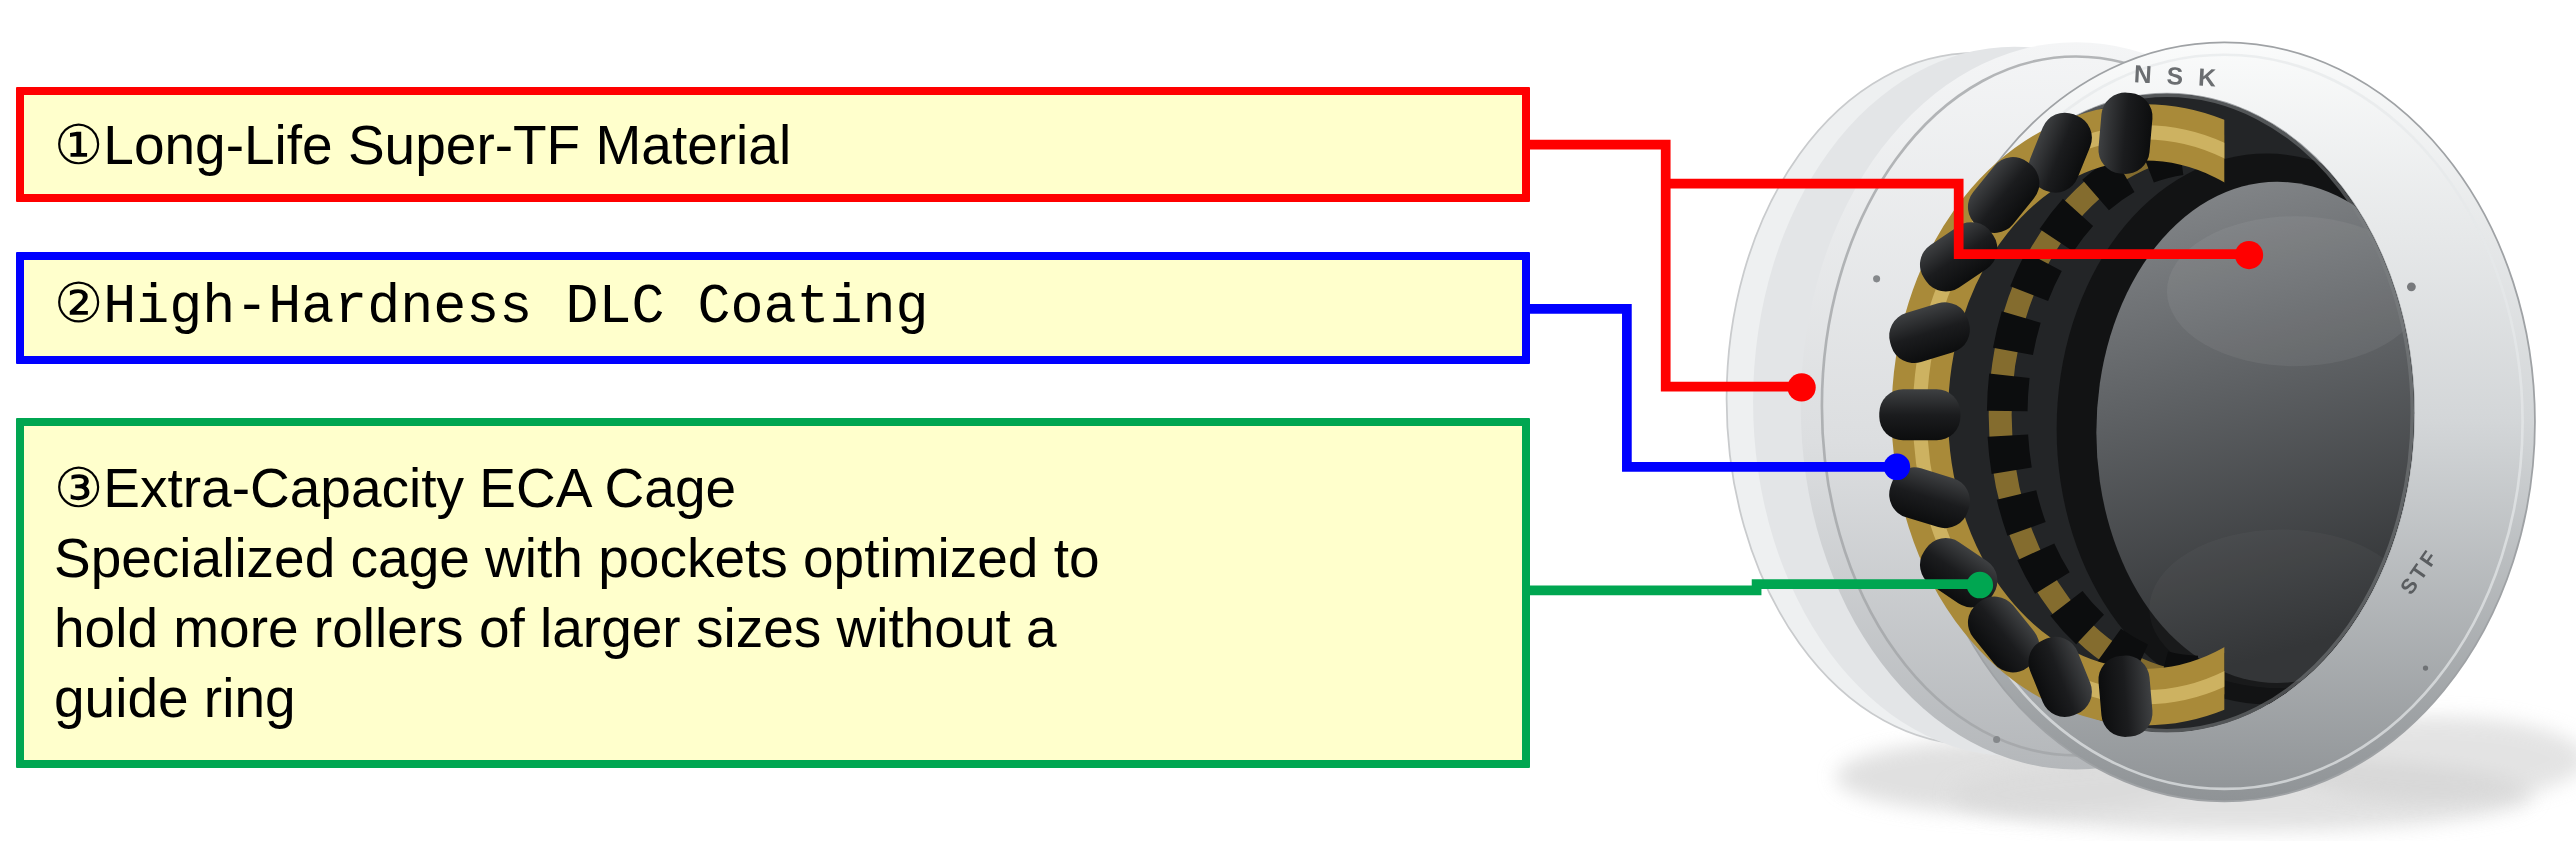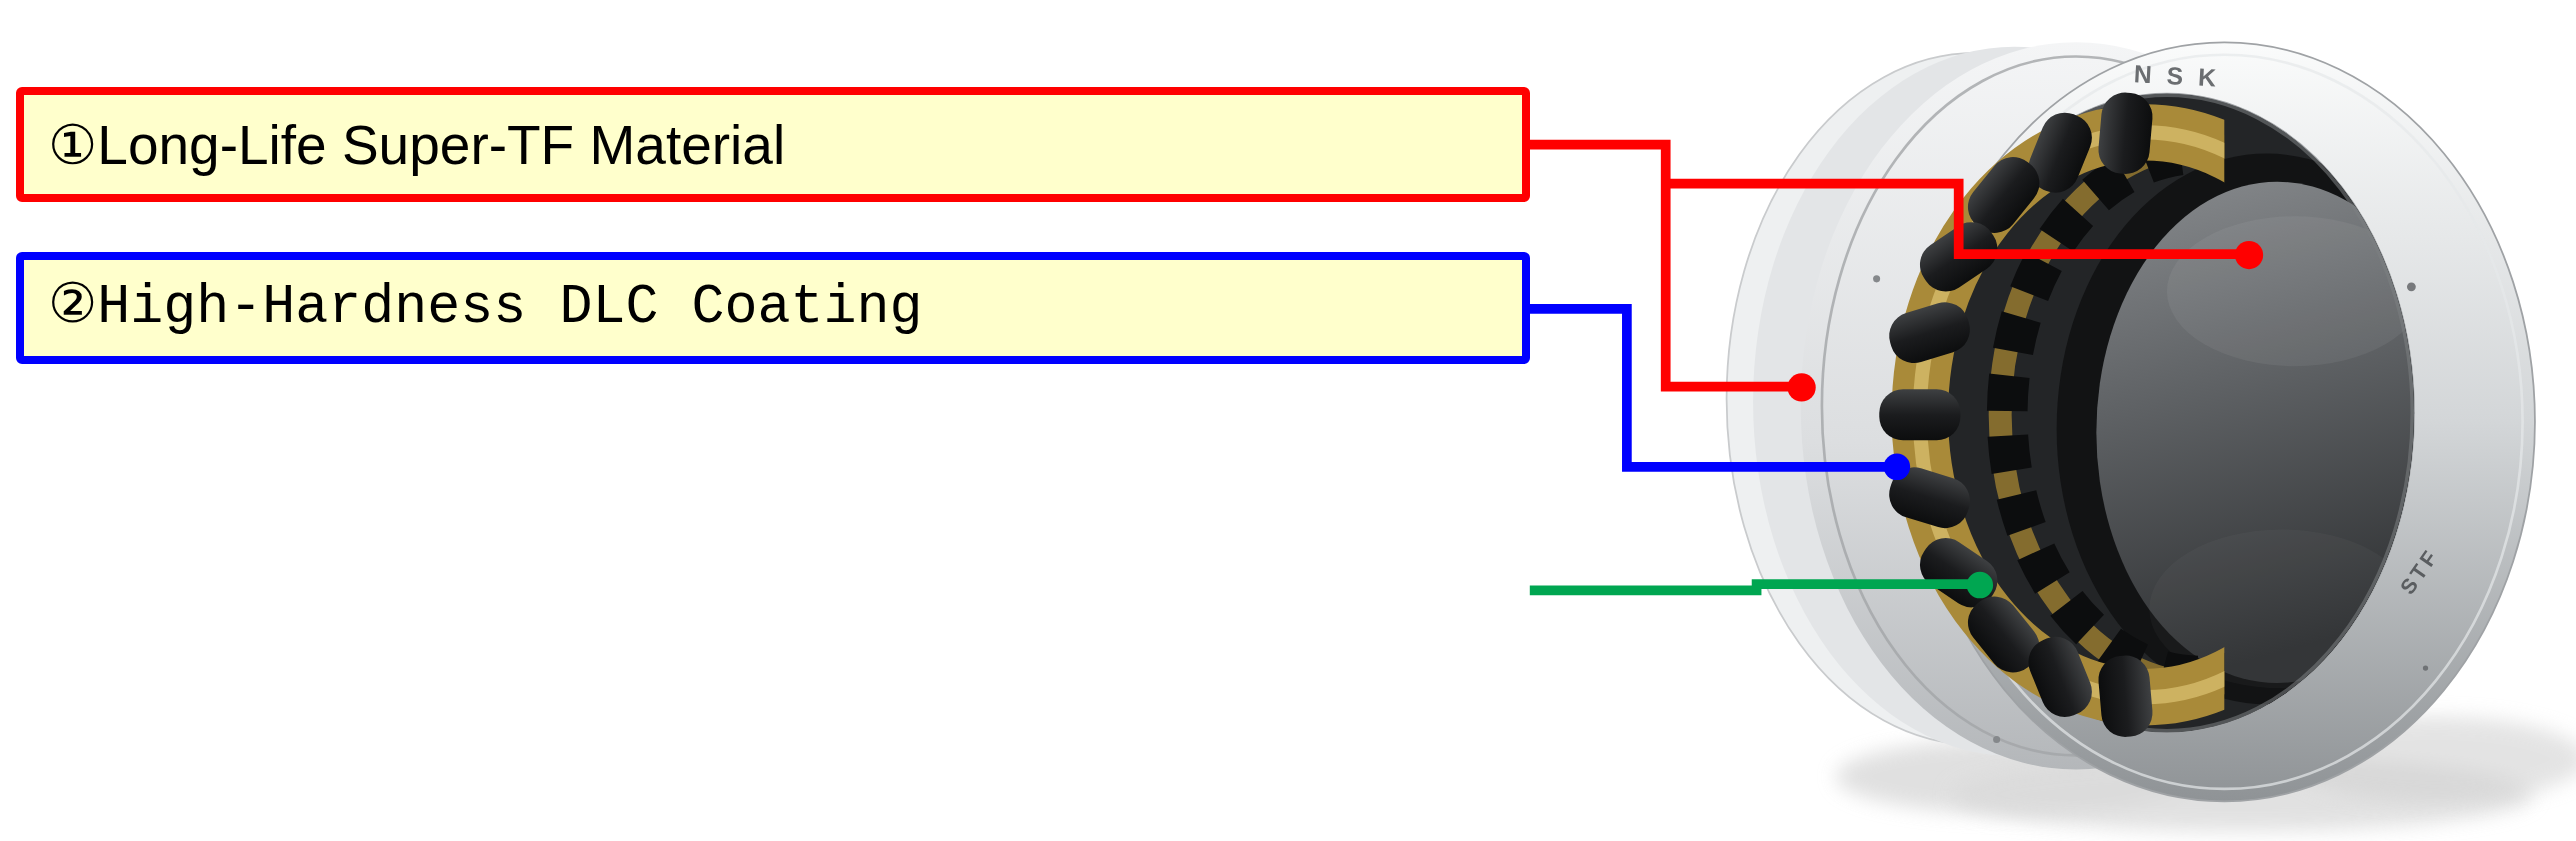--- a/index.html
+++ b/index.html
@@ -14,25 +14,25 @@
     width: 2576px; height: 841px;
     background: #ffffff;
   }
   .layer { position: absolute; left: 0; top: 0; }
   .callout-box {
     position: absolute;
     left: 16px;
     width: 1514px;
     box-sizing: border-box;
     background: #FFFFCC;
-    border-radius: 6px;
+    border-radius: 1px;
     display: flex;
     flex-direction: column;
     justify-content: center;
-    padding-left: 24px;
+    padding-left: 30px;
     padding-right: 8.8px;
     color: #000000;
     font-size: 55px;
     line-height: 70px;
     letter-spacing: 0px;
     z-index: 2;
   }
   .callout-box .line { display: block; white-space: nowrap; }
   #box-1 { top: 87px;  height: 115px; border: 8px solid #FF0000; }
   #box-2 { top: 252px; height: 112px; border: 8px solid #0000FF; font-family: Liberation Mono, monospace; }
@@ -148,20 +148,26 @@
   </svg>
 
   <div id="box-1" class="callout-box">
     <span class="line">①Long-Life Super-TF Material</span>
   </div>
 
   <div id="box-2" class="callout-box">
     <span class="line">②High-Hardness DLC Coating</span>
   </div>
 
+  <div id="box-3" class="callout-box">
+    <span class="line">③Extra-Capacity ECA Cage</span>
+    <span class="line">Specialized cage with pockets optimized to</span>
+    <span class="line">hold more rollers of larger sizes without a</span>
+    <span class="line">guide ring</span>
+  </div>
 
   <svg id="leader-layer" class="layer" viewBox="0 0 2918 953" aria-hidden="true">
     <g>
       <polyline points="1733,164 1887,164 1887,438 2036,438" fill="none" stroke="#FF0000" stroke-width="11"></polyline>
       <polyline points="1887,208 2219,208 2219,288 2542,288" fill="none" stroke="#FF0000" stroke-width="11"></polyline>
       <circle cx="2041" cy="439" r="16" fill="#FF0000"></circle>
       <circle cx="2548" cy="289" r="16" fill="#FF0000"></circle>
     </g>
     <g>
       <polyline points="1733,350 1843,350 1843,529 2144,529" fill="none" stroke="#0000FF" stroke-width="11"></polyline>

